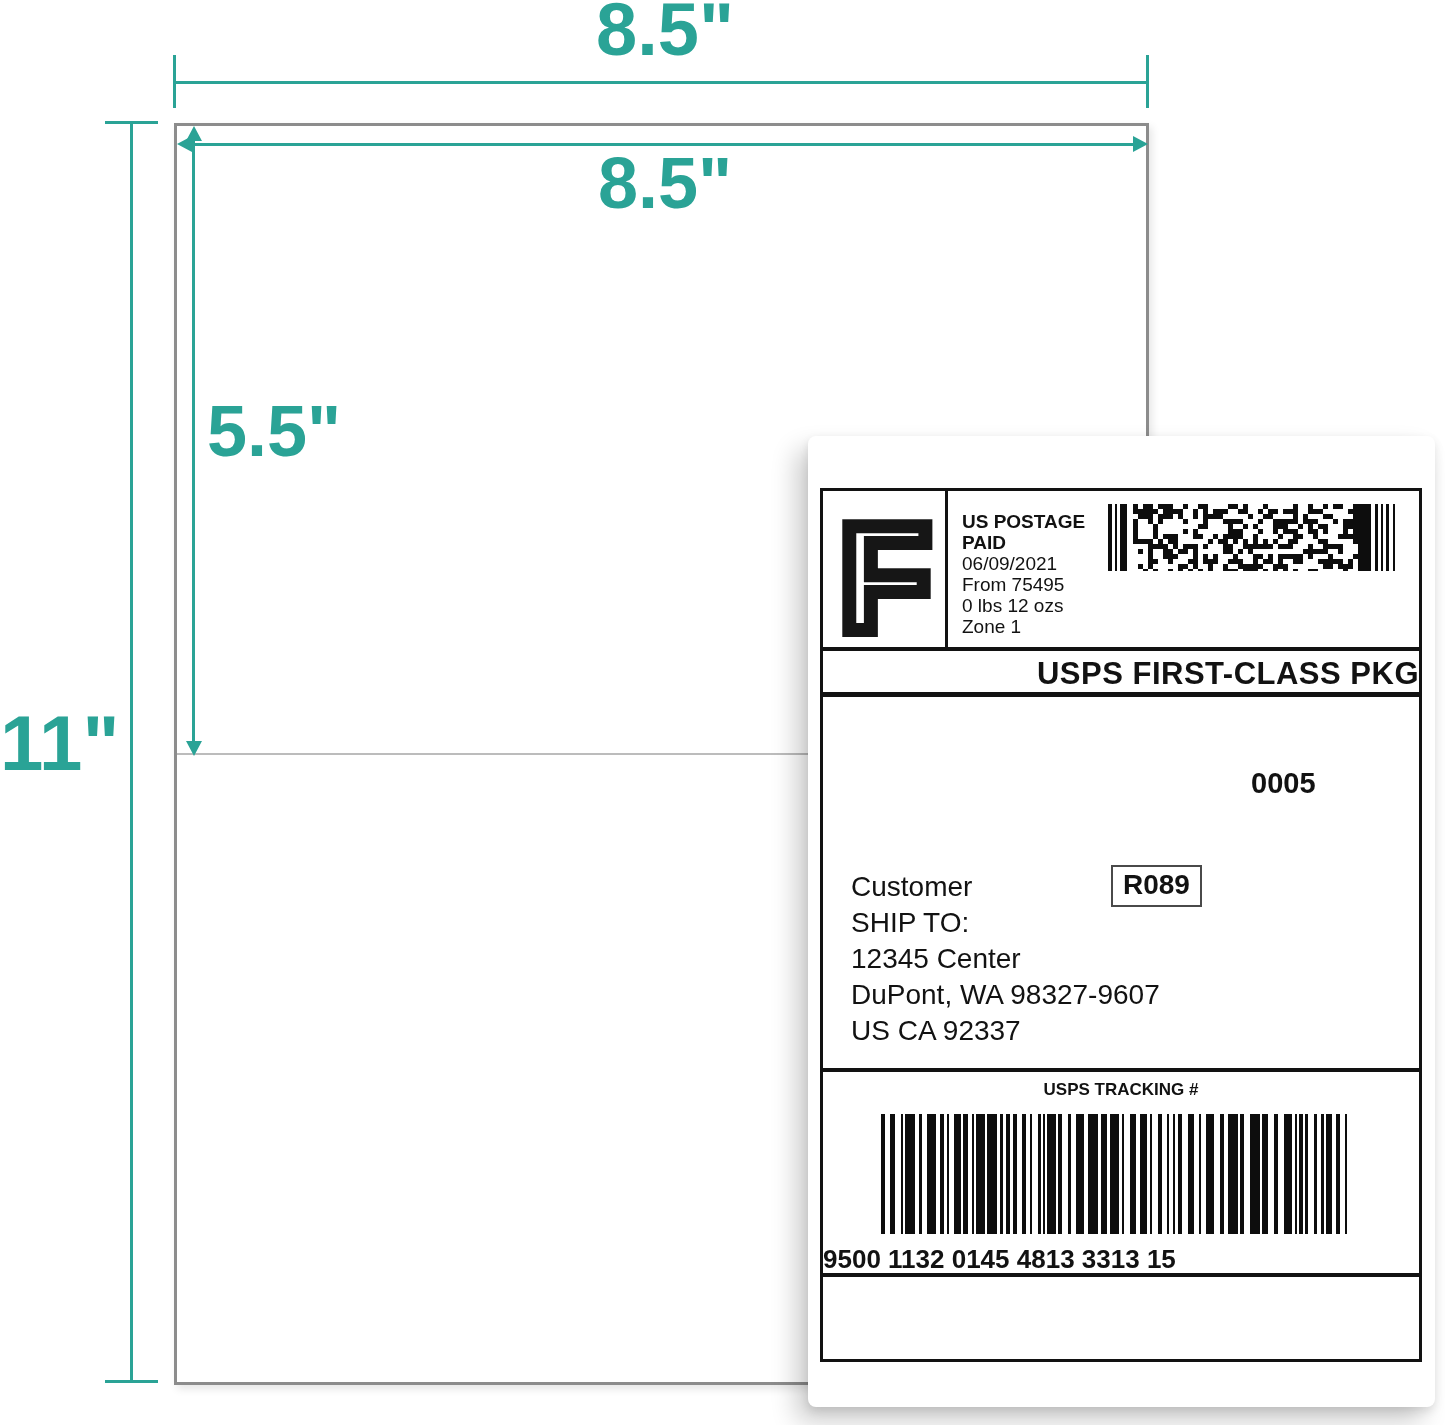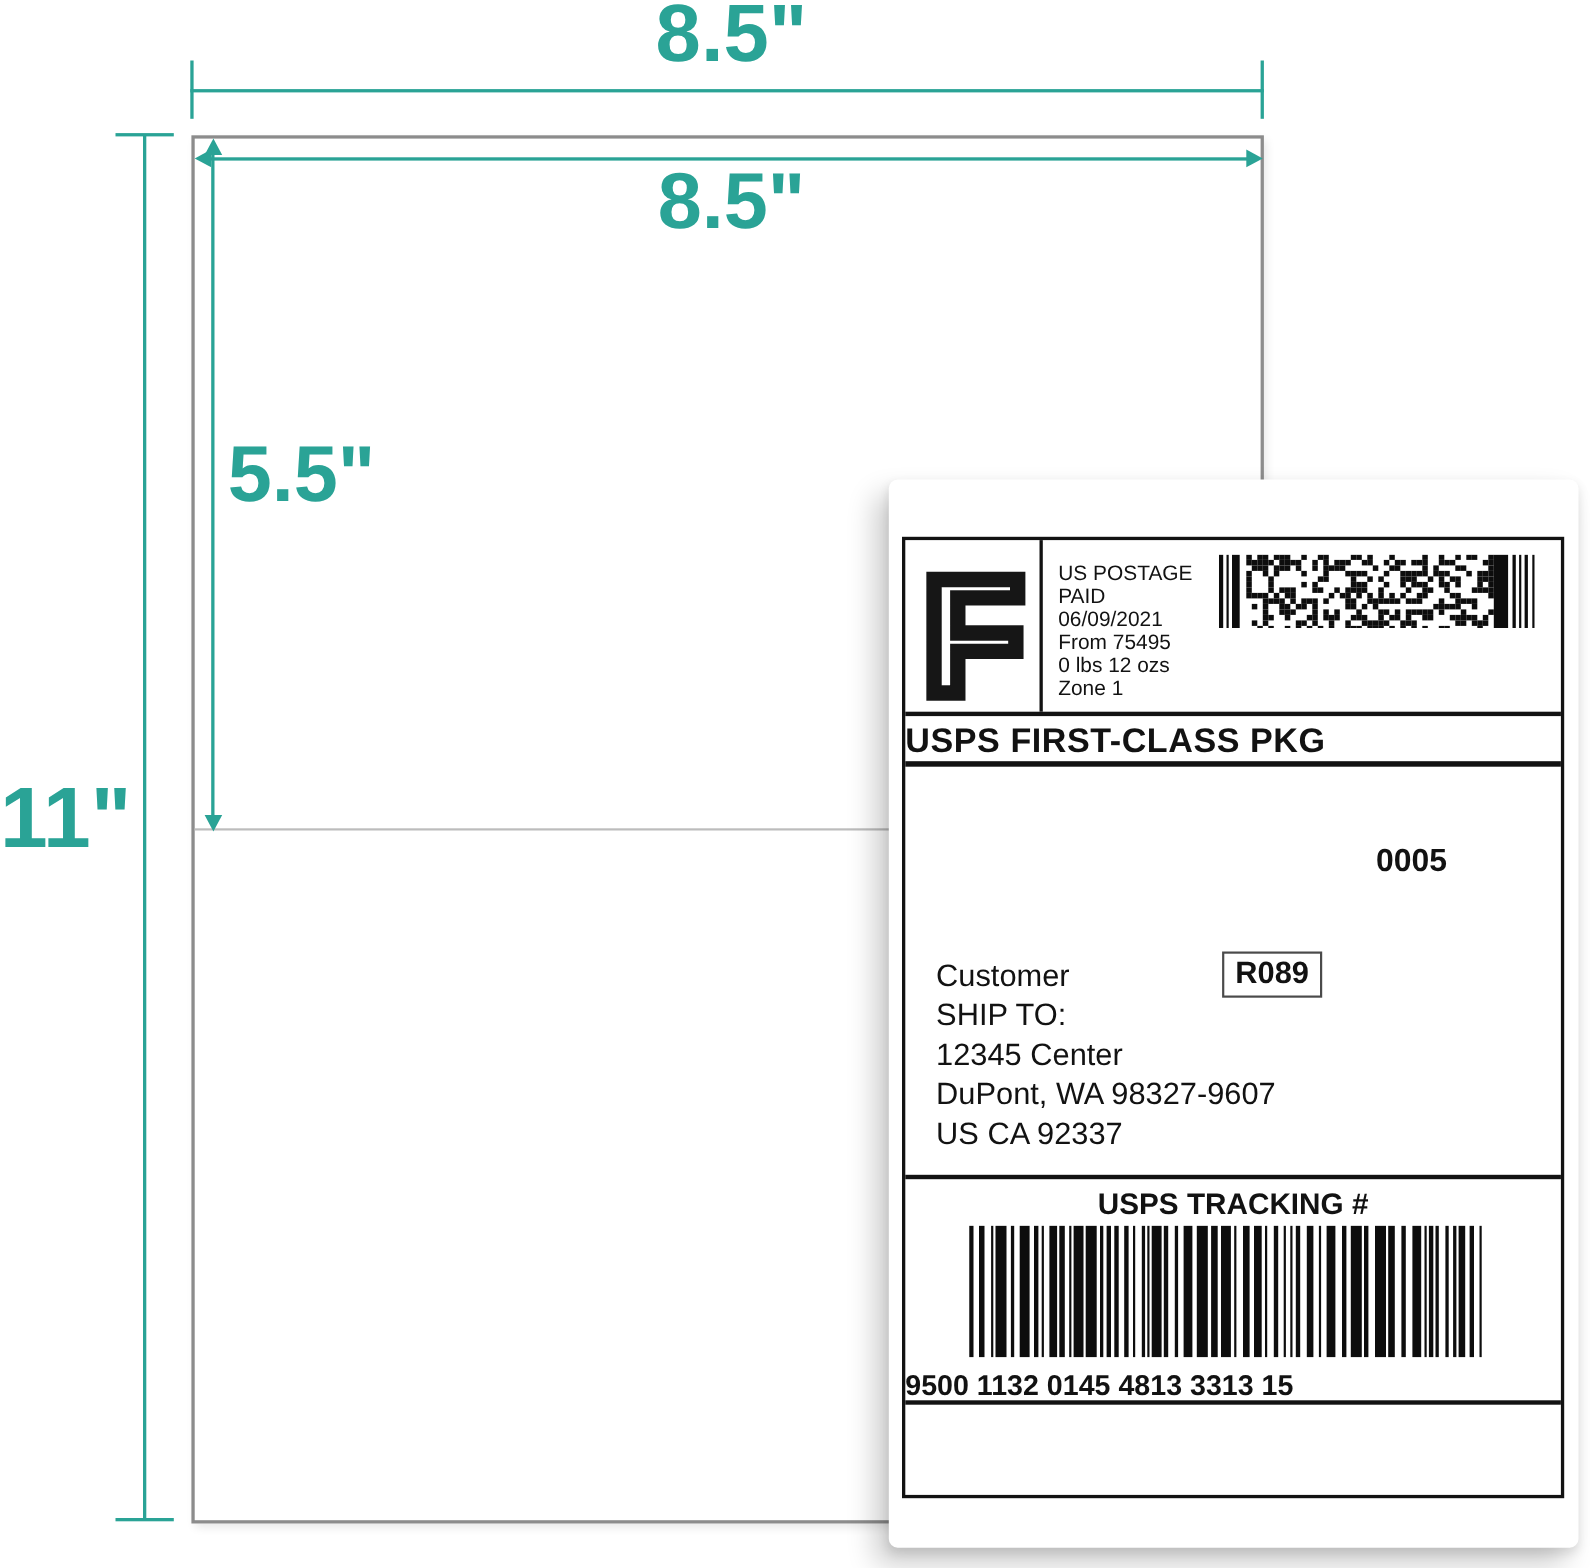--- a/index.html
+++ b/index.html
@@ -36,36 +36,36 @@
   
   .card{position:absolute;left:808px;top:436px;width:627px;height:971px;background:#fff;
     border-radius:8px;z-index:5;
     box-shadow:-12px 14px 26px rgba(0,0,0,0.20),0 4px 10px rgba(0,0,0,0.10);}
   .label-frame{position:absolute;left:12px;top:52px;width:602px;height:874px;
     border:3px solid var(--black);display:flex;flex-direction:column;color:var(--black);}
   .sec{position:relative;}
   .sec-postage{height:160px;border-bottom:4px solid var(--black);display:flex;}
   .f-cell{width:125px;border-right:3px solid var(--black);display:flex;align-items:center;justify-content:center;}
   .postage-info{margin:20px 0 0 14px;font-size:19px;line-height:21px;white-space:nowrap;}
-  .b{font-weight:normal;}
+  .b{font-weight:bold;}
   .barcode-2d{position:absolute;left:285px;top:13px;width:300px;height:67px;overflow:hidden;}
   .postage-meta{position:absolute;left:272px;top:95px;right:10px;display:flex;font-size:19px;line-height:21px;}
   .pm-col1{width:165px;text-align:center;}
   .pm-col2{flex:1;text-align:right;}
   .pm-spacer{height:21px;}
-  .sec-banner{height:46px;border-bottom:5px solid var(--black);text-align:left;
+  .sec-banner{height:46px;border-bottom:5px solid var(--black);text-align:right;
     font-size:31px;font-weight:bold;line-height:45px;letter-spacing:0.5px;}
   .sec-addr{height:375px;border-bottom:4px solid var(--black);}
   .sender{position:absolute;left:28px;top:28px;font-size:27px;line-height:34px;}
   .seq-num{position:absolute;left:412px;top:70px;font-size:29px;font-weight:bold;margin-left:16px;}
   .shipto{position:absolute;left:28px;top:172px;font-size:28px;line-height:36px;}
   .route-box{position:absolute;left:288px;top:168px;border:2px solid #4a4a4a;
     padding:2px 10px 4px;font-size:28px;font-weight:bold;}
   .sec-track{height:205px;border-bottom:4px solid var(--black);}
-  .track-head{padding-top:8px;text-align:center;font-size:27px;font-weight:bold;}
+  .track-head{padding-top:8px;text-align:center;font-size:17px;font-weight:bold;}
   .barcode-1d{position:absolute;left:58px;top:42px;width:468px;height:120px;overflow:hidden;}
   .track-num{position:absolute;left:0;right:0;top:172px;text-align:left;font-size:26px;font-weight:bold;}
   .sec-empty{flex:1;}
 </style>
 </head>
 <body>
 
 <div class="canvas">
 
   <div class="dim-label lbl-top-w">8.5"</div>

